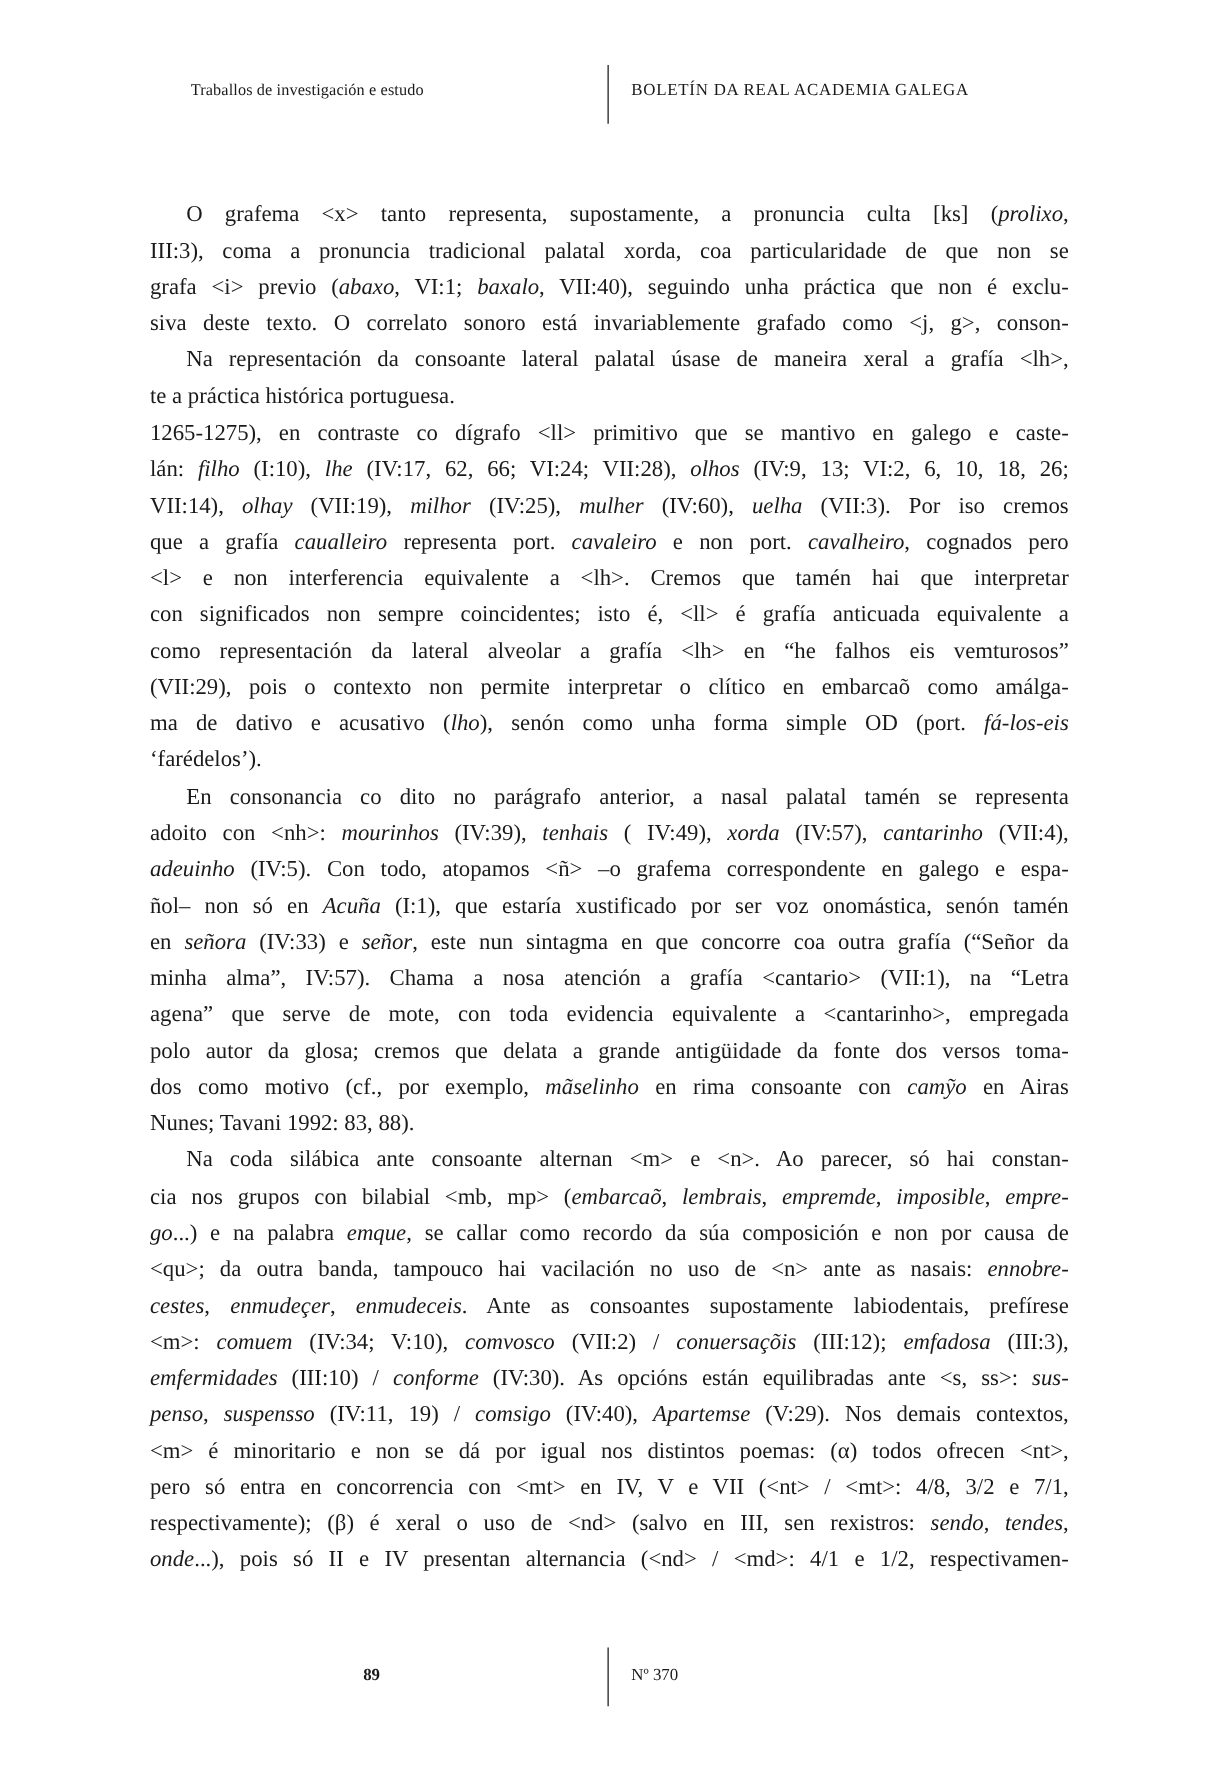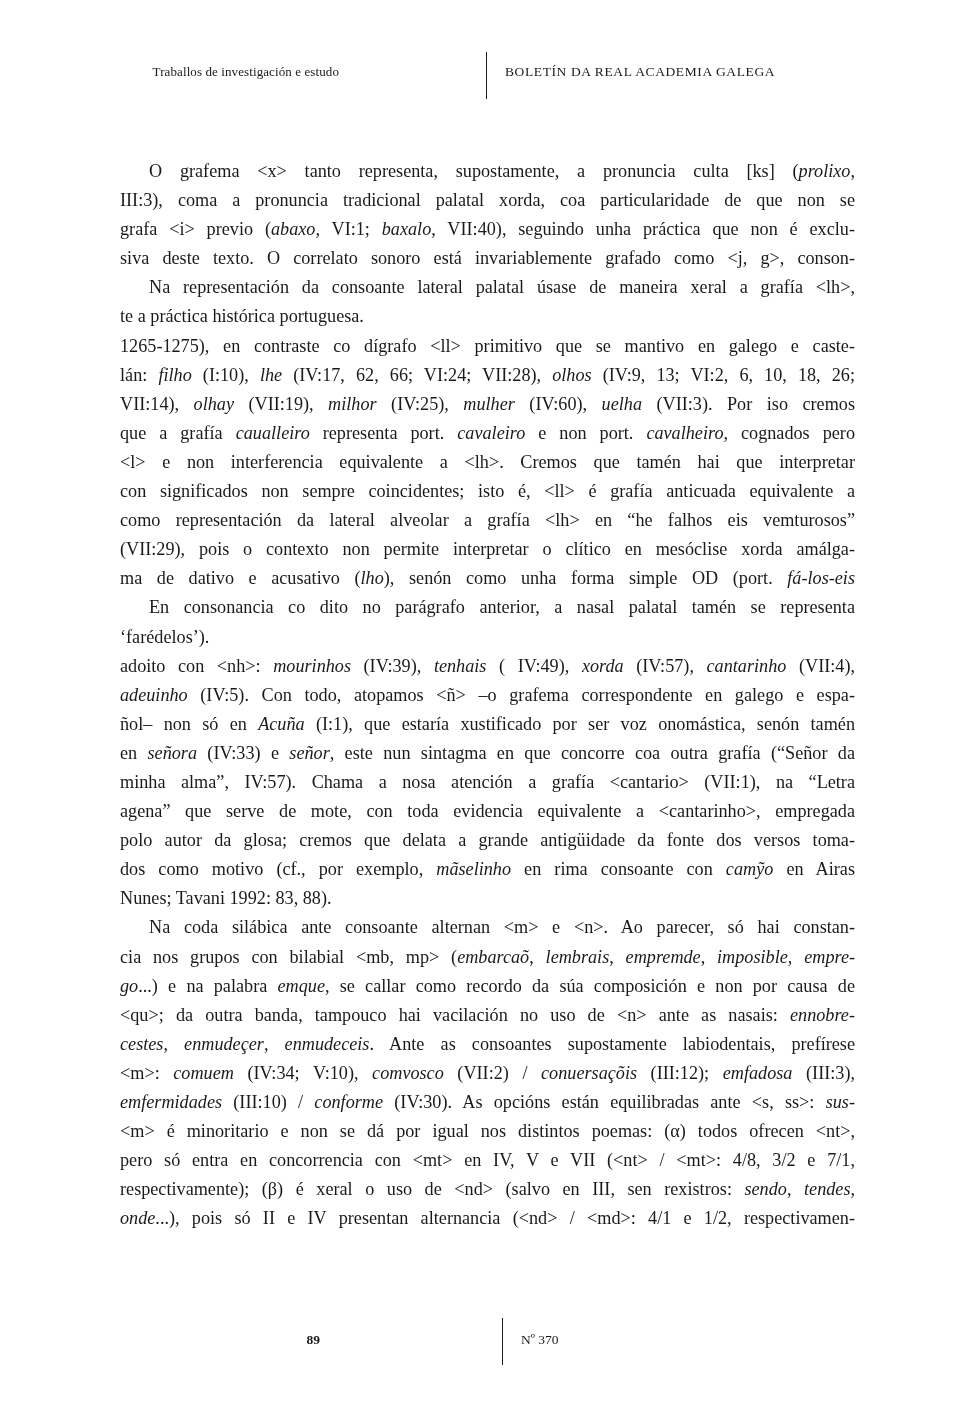--- a/index.html
+++ b/index.html
@@ -8,21 +8,21 @@
   .header { position: absolute; top: 52px; left: 0; width: 843px; height: 48px; }
   .hdr-left { position: absolute; right: 504px; top: 12px; font-size: 13px; letter-spacing: 0.1px; }
   .hdr-rule { position: absolute; left: 486px; top: 0; width: 1px; height: 47px; background: #1a1a1a; }
   .hdr-right { position: absolute; left: 505px; top: 12px; font-size: 13.5px; letter-spacing: 0.6px; }
   .body { position: absolute; left: 120px; top: 157px; width: 735px; }
   .line { height: 29.1px; line-height: 29.1px; font-size: 18.2px; white-space: nowrap;
           text-align: justify; text-align-last: justify; }
   .line.last { text-align-last: left; }
   .line.indent { padding-left: 29px; }
   .it { font-style: italic; margin-top: 36px; }
-  .footer { position: absolute; top: 1318px; left: 0; width: 808px; height: 48px; margin-left: 16px; }
+  .footer { position: absolute; top: 1318px; left: 0; width: 808px; height: 48px; }
   .ftr-left { position: absolute; right: 504px; top: 14px; font-size: 13.5px; font-weight: bold; }
   .ftr-rule { position: absolute; left: 486px; top: 0; width: 1px; height: 47px; background: #1a1a1a; }
   .ftr-right { position: absolute; left: 505px; top: 14px; font-size: 13.5px; }
 </style>
 </head>
 <body>
 
 <div class="header">
   <span class="hdr-left">Traballos de investigación e estudo</span>
   <span class="hdr-rule"></span>
@@ -36,40 +36,41 @@
     <div class="line"><span>siva deste texto. O correlato sonoro está invariablemente grafado como &lt;j, g&gt;, conson-</span></div>
     <div class="line indent"><span>Na representación da consoante lateral palatal úsase de maneira xeral a grafía &lt;lh&gt;,</span></div>
     <div class="line last"><span>te a práctica histórica portuguesa.</span></div>
     <div class="line"><span>1265-1275), en contraste co dígrafo &lt;ll&gt; primitivo que se mantivo en galego e caste-</span></div>
     <div class="line"><span>lán: </span><span class="it">filho</span><span> (I:10), </span><span class="it">lhe</span><span> (IV:17, 62, 66; VI:24; VII:28), </span><span class="it">olhos</span><span> (IV:9, 13; VI:2, 6, 10, 18, 26;</span></div>
     <div class="line"><span>VII:14), </span><span class="it">olhay</span><span> (VII:19), </span><span class="it">milhor</span><span> (IV:25), </span><span class="it">mulher</span><span> (IV:60), </span><span class="it">uelha</span><span> (VII:3). Por iso cremos</span></div>
     <div class="line"><span>que a grafía </span><span class="it">caualleiro</span><span> representa port. </span><span class="it">cavaleiro</span><span> e non port. </span><span class="it">cavalheiro</span><span>, cognados pero</span></div>
     <div class="line"><span>&lt;l&gt; e non interferencia equivalente a &lt;lh&gt;. Cremos que tamén hai que interpretar</span></div>
     <div class="line"><span>con significados non sempre coincidentes; isto é, &lt;ll&gt; é grafía anticuada equivalente a</span></div>
     <div class="line"><span>como representación da lateral alveolar a grafía &lt;lh&gt; en “he falhos eis vemturosos”</span></div>
-    <div class="line"><span>(VII:29), pois o contexto non permite interpretar o clítico en mesóclise xorda amálga-</span></div>
+    <div class="line"><span>(VII:29), pois o contexto non permite interpretar o clítico en embarcaõ como amálga-</span></div>
     <div class="line"><span>ma de dativo e acusativo (</span><span class="it">lho</span><span>), senón como unha forma simple OD (port. </span><span class="it">fá-los-eis</span></div>
+    <div class="line last"><span>‘farédelos’).</span></div>
     <div class="line indent"><span>En consonancia co dito no parágrafo anterior, a nasal palatal tamén se representa</span></div>
-    <div class="line last"><span>‘farédelos’).</span></div>
     <div class="line"><span>adoito con &lt;nh&gt;: </span><span class="it">mourinhos</span><span> (IV:39), </span><span class="it">tenhais</span><span> ( IV:49), </span><span class="it">xorda</span><span> (IV:57), </span><span class="it">cantarinho</span><span> (VII:4),</span></div>
     <div class="line"><span class="it">adeuinho</span><span> (IV:5). Con todo, atopamos &lt;ñ&gt; –o grafema correspondente en galego e espa-</span></div>
     <div class="line"><span>ñol– non só en </span><span class="it">Acuña</span><span> (I:1), que estaría xustificado por ser voz onomástica, senón tamén</span></div>
     <div class="line"><span>en </span><span class="it">señora</span><span> (IV:33) e </span><span class="it">señor</span><span>, este nun sintagma en que concorre coa outra grafía (“Señor da</span></div>
     <div class="line"><span>minha alma”, IV:57). Chama a nosa atención a grafía &lt;cantario&gt; (VII:1), na “Letra</span></div>
     <div class="line"><span>agena” que serve de mote, con toda evidencia equivalente a &lt;cantarinho&gt;, empregada</span></div>
     <div class="line"><span>polo autor da glosa; cremos que delata a grande antigüidade da fonte dos versos toma-</span></div>
     <div class="line"><span>dos como motivo (cf., por exemplo, </span><span class="it">mãselinho</span><span> en rima consoante con </span><span class="it">camỹo</span><span> en Airas</span></div>
     <div class="line last"><span>Nunes; Tavani 1992: 83, 88).</span></div>
     <div class="line indent"><span>Na coda silábica ante consoante alternan &lt;m&gt; e &lt;n&gt;. Ao parecer, só hai constan-</span></div>
     <div class="line"><span>cia nos grupos con bilabial &lt;mb, mp&gt; (</span><span class="it">embarcaõ</span><span>, </span><span class="it">lembrais</span><span>, </span><span class="it">empremde</span><span>, </span><span class="it">imposible</span><span>, </span><span class="it">empre-</span></div>
     <div class="line"><span class="it">go</span><span>...) e na palabra </span><span class="it">emque</span><span>, se callar como recordo da súa composición e non por causa de</span></div>
     <div class="line"><span>&lt;qu&gt;; da outra banda, tampouco hai vacilación no uso de &lt;n&gt; ante as nasais: </span><span class="it">ennobre-</span></div>
     <div class="line"><span class="it">cestes</span><span>, </span><span class="it">enmudeçer</span><span>, </span><span class="it">enmudeceis</span><span>. Ante as consoantes supostamente labiodentais, prefírese</span></div>
     <div class="line"><span>&lt;m&gt;: </span><span class="it">comuem</span><span> (IV:34; V:10), </span><span class="it">comvosco</span><span> (VII:2) / </span><span class="it">conuersaçõis</span><span> (III:12); </span><span class="it">emfadosa</span><span> (III:3),</span></div>
     <div class="line"><span class="it">emfermidades</span><span> (III:10) / </span><span class="it">conforme</span><span> (IV:30). As opcións están equilibradas ante &lt;s, ss&gt;: </span><span class="it">sus-</span></div>
+    <div class="line"><span class="it">penso</span><span>, </span><span class="it">suspensso</span><span> (IV:11, 19) / </span><span class="it">comsigo</span><span> (IV:40), </span><span class="it">Apartemse</span><span> (V:29). Nos demais contextos,</span></div>
     <div class="line"><span>&lt;m&gt; é minoritario e non se dá por igual nos distintos poemas: (α) todos ofrecen &lt;nt&gt;,</span></div>
     <div class="line"><span>pero só entra en concorrencia con &lt;mt&gt; en IV, V e VII (&lt;nt&gt; / &lt;mt&gt;: 4/8, 3/2 e 7/1,</span></div>
     <div class="line"><span>respectivamente); (β) é xeral o uso de &lt;nd&gt; (salvo en III, sen rexistros: </span><span class="it">sendo</span><span>, </span><span class="it">tendes</span><span>,</span></div>
     <div class="line"><span class="it">onde</span><span>...), pois só II e IV presentan alternancia (&lt;nd&gt; / &lt;md&gt;: 4/1 e 1/2, respectivamen-</span></div>
   </div>
 
 <div class="footer">
   <span class="ftr-left">89</span>
   <span class="ftr-rule"></span>
   <span class="ftr-right">Nº 370</span>

